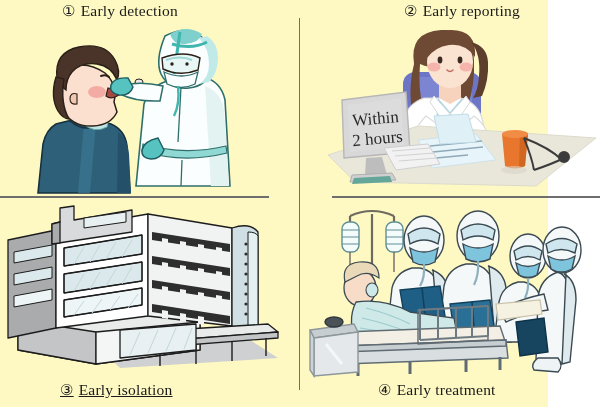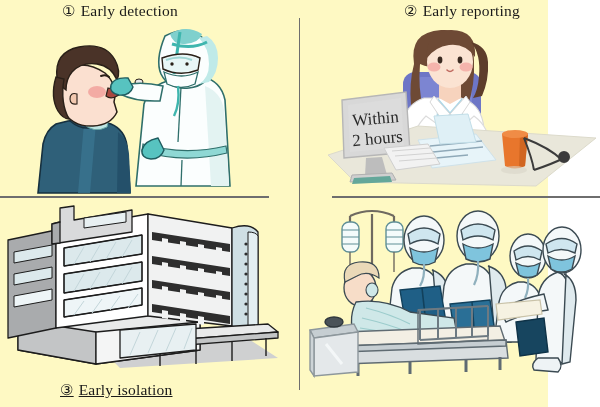--- a/index.html
+++ b/index.html
@@ -38,20 +38,23 @@
   <div class="div-h-right"></div>
 
   <div class="cap" id="cap1">
     <span class="num">①</span><span>Early detection</span>
   </div>
   <div class="cap" id="cap2">
     <span class="num">②</span><span>Early reporting</span>
   </div>
   <div class="cap" id="cap3">
     <span class="num">③</span><span>Early isolation</span>
+  </div>
+  <div class="cap" id="cap4">
+    <span class="num">④</span><span>Early treatment</span>
   </div>
 
   <div class="panel" id="p1">
     <svg width="299" height="176" viewBox="0 0 299 176">
       <g>
 
         <g>
 
           <path d="M56 104 q-10 6 -13 20 l-5 49 h92 l-3 -47 q-2 -16 -16 -22 l-20 -6 -23 3 z" fill="#2f6079" stroke="#16303f" stroke-width="1.6"></path>
           <path d="M84 103 l-6 70 h12 l6 -70 z" fill="#3a7490" opacity=".8"></path>

